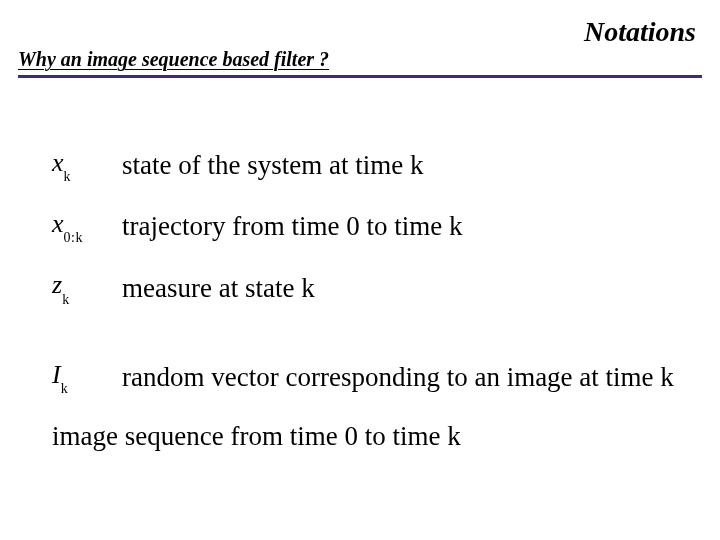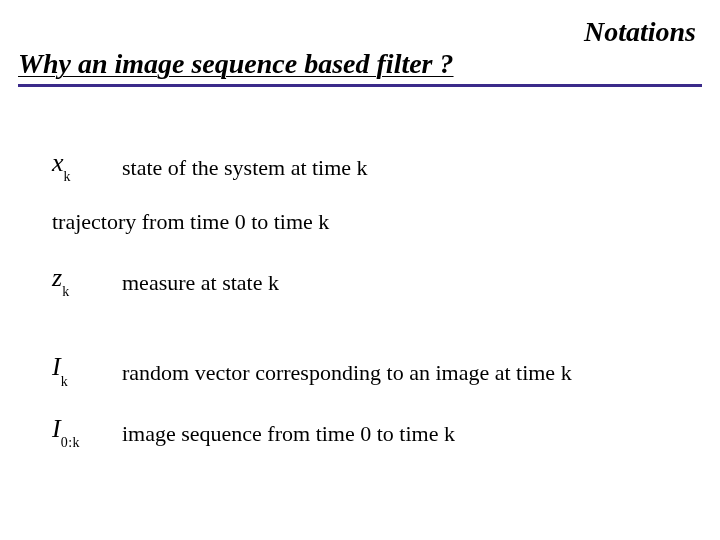--- a/index.html
+++ b/index.html
@@ -22,21 +22,21 @@
   }
   .title-block {
     position: absolute;
     top: 48px;
     left: 18px;
     right: 18px;
   }
   .title-text {
     font-weight: bold;
     font-style: italic;
-    font-size: 28px;
+    font-size: 20px;
     color: #000;
     text-decoration: underline;
     text-decoration-thickness: 1px;
     text-underline-offset: 3px;
     margin-bottom: 2px;
   }
   .rule {
     height: 3px;
     background: #3b2a8a;
     width: 100%;
@@ -66,21 +66,21 @@
     vertical-align: sub;
     font-style: normal;
     position: relative;
     top: 4px;
     letter-spacing: 0.5px;
   }
   .sym .subr {
     font-style: normal;
   }
   .desc {
-    font-size: 22px;
+    font-size: 27px;
     color: #000;
     font-style: normal;
   }
 </style>
 </head>
 <body>
 
 <div class="corner-label">Notations</div>
 
 <div class="title-block">
@@ -91,20 +91,23 @@
 <div class="definitions">
 
   <div class="row">
     <div class="sym">
       <span>x</span><span class="sub">k</span>
     </div>
     <div class="desc">state of the system at time k</div>
   </div>
 
   <div class="row">
+    <div class="sym">
+      <span>x</span><span class="sub subr">0:k</span>
+    </div>
     <div class="desc">trajectory from time 0 to time k</div>
   </div>
 
   <div class="row">
     <div class="sym">
       <span>z</span><span class="sub">k</span>
     </div>
     <div class="desc">measure at state k</div>
   </div>
 
@@ -112,19 +115,16 @@
   </div>
 
   <div class="row">
     <div class="sym">
       <span>I</span><span class="sub">k</span>
     </div>
     <div class="desc">random vector corresponding to an image at time k</div>
   </div>
 
   <div class="row">
-    <div class="sym">
-      <span>I</span><span class="sub subr">0:k</span>
-    </div>
     <div class="desc">image sequence from time 0 to time k</div>
   </div>
 
 </div>
 
 </body></html>

